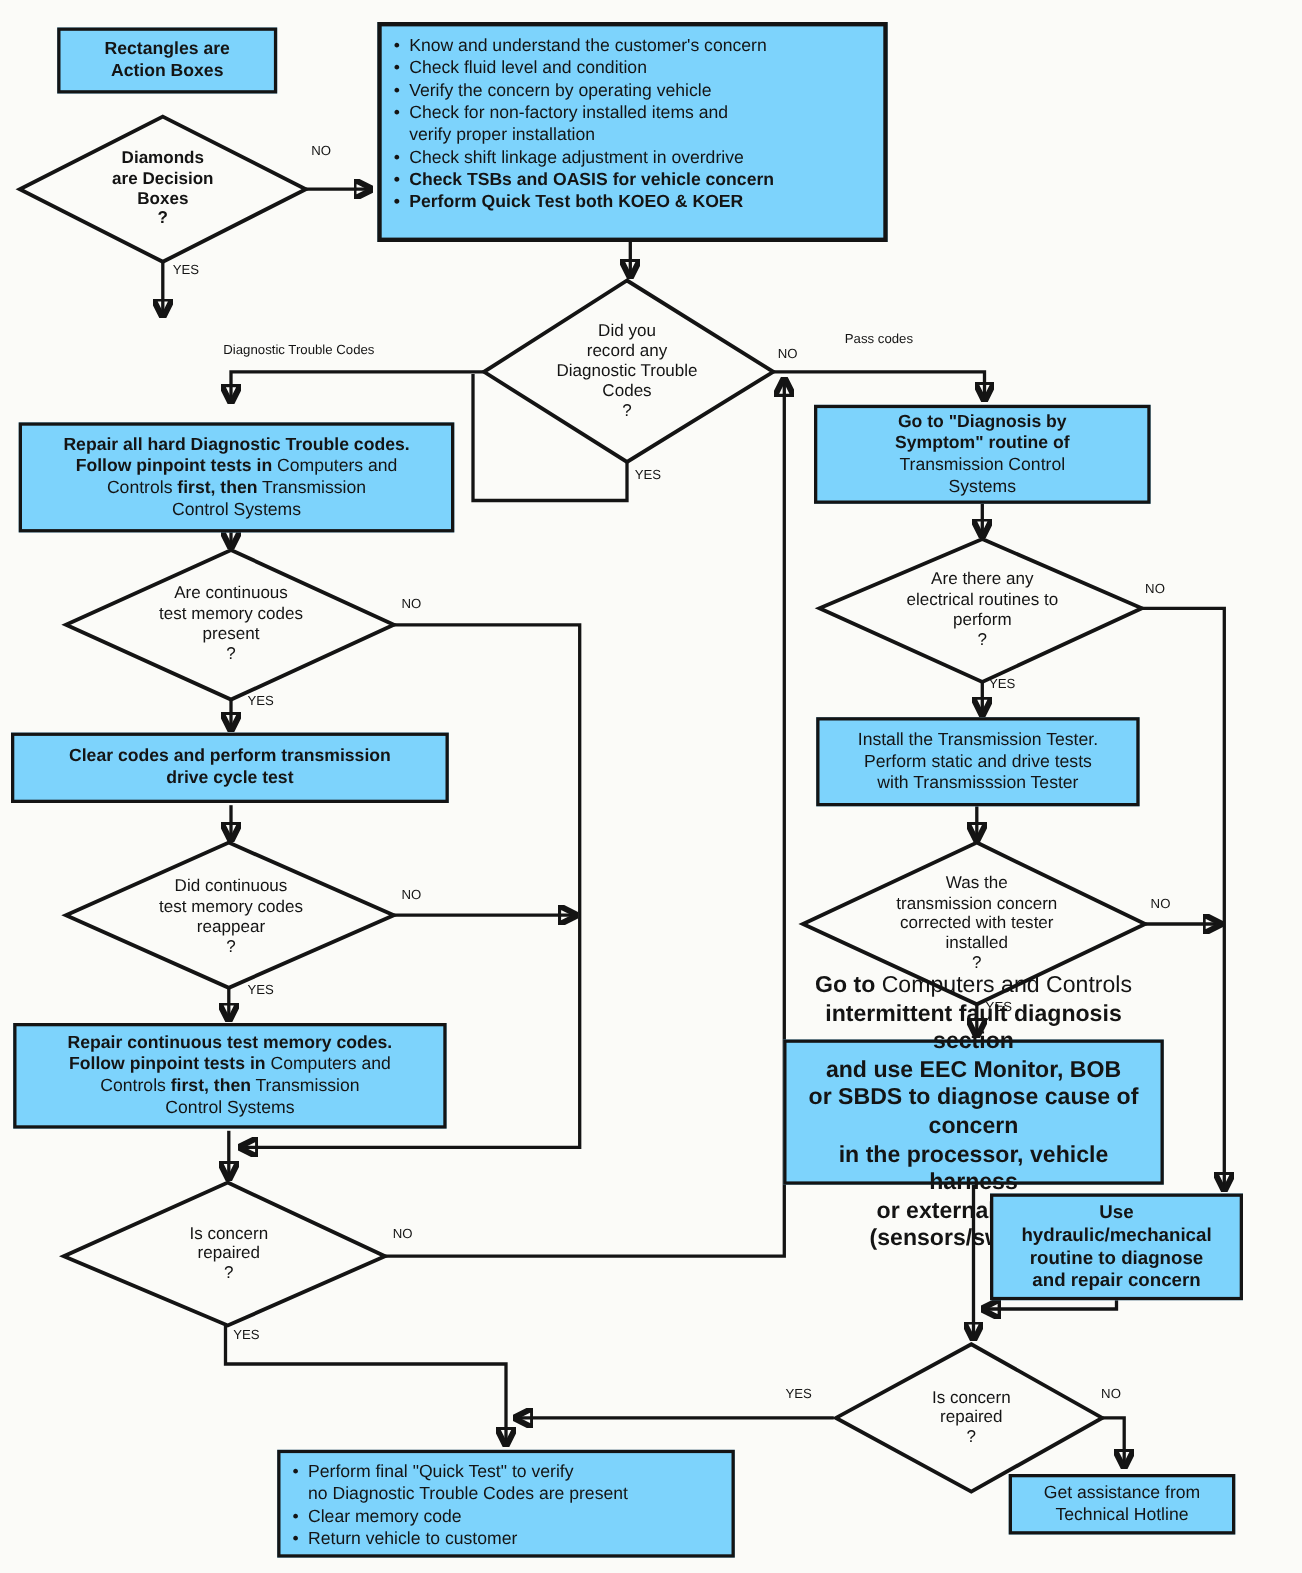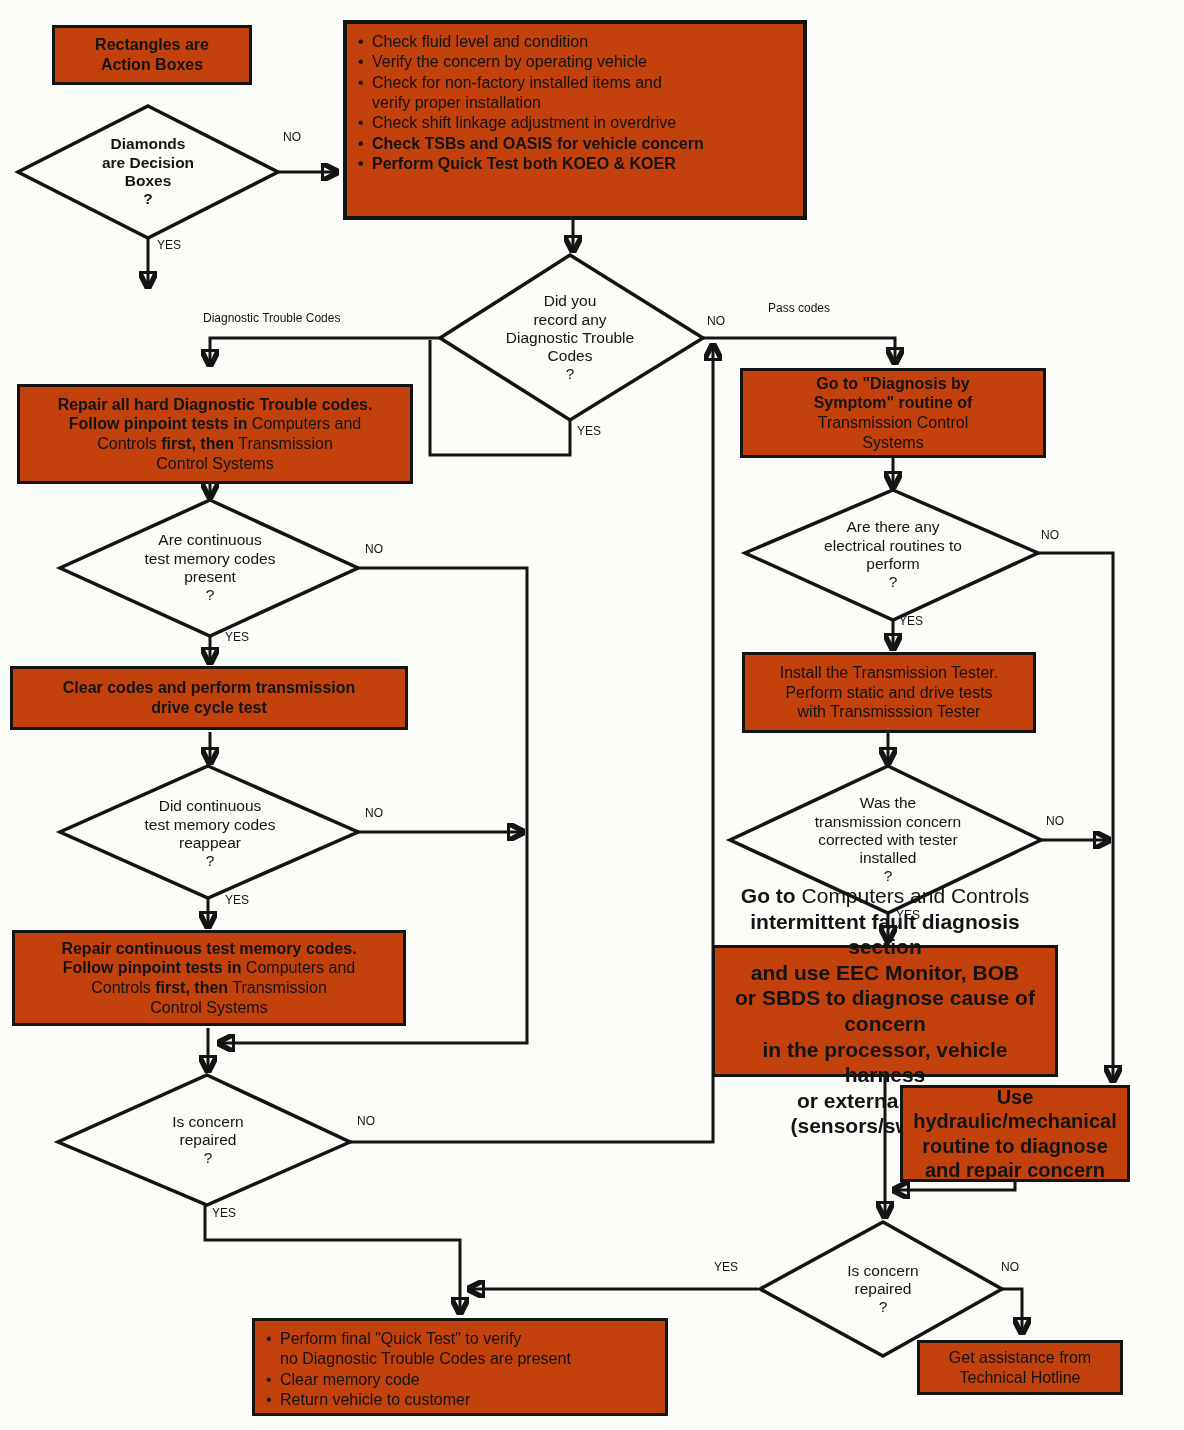--- a/index.html
+++ b/index.html
@@ -7,21 +7,21 @@
     width:1184px;height:1430px;position:relative;
     background:#fbfbf8;color:#141414;
     font-family:"Liberation Sans","DejaVu Sans",sans-serif;
     overflow:hidden;
   }
   #canvas{position:absolute;inset:0;width:1184px;height:1430px;}
   svg.wires{position:absolute;left:0;top:0;width:1184px;height:1430px;}
   svg.wires path{stroke:#141414;stroke-width:3;fill:none;}
   svg.wires polygon.node{fill:#fbfbf8;stroke:#141414;stroke-width:3.5;}
   .box{
-    position:absolute;box-sizing:border-box;border:3px solid #141414;background:#c2410c;
+    position:absolute;box-sizing:border-box;border:3px solid #141414;background:#7dd3fc;
     display:flex;align-items:center;justify-content:center;text-align:center;
     font-size:16px;line-height:1.22;padding:4px 8px;
   }
   .pre{white-space:pre-line;}
   .b{font-weight:700;}
   .dtext{
     position:absolute;display:flex;align-items:center;justify-content:center;
     text-align:center;font-size:15.5px;line-height:1.18;white-space:pre-line;
   }
   .elabel{position:absolute;font-weight:400;font-size:12px;}
@@ -84,20 +84,21 @@
   <div class="box b pre" style="left:52px;top:25px;width:200px;height:60px;">Rectangles are
 Action Boxes</div>
 
   <div class="dtext b" style="left:38px;top:118px;width:220px;height:108px;">Diamonds
 are Decision
 Boxes
 ?</div>
 
   <div class="box bullets" style="left:343px;top:20px;width:464px;height:200px;border-width:4px;font-size:16px;">
     <ul>
+      <li>Know and understand the customer's concern</li>
       <li>Check fluid level and condition</li>
       <li>Verify the concern by operating vehicle</li>
       <li>Check for non-factory installed items and
 verify proper installation</li>
       <li>Check shift linkage adjustment in overdrive</li>
       <li class="b">Check TSBs and OASIS for vehicle concern</li>
       <li class="b">Perform Quick Test both KOEO &amp; KOER</li>
     </ul>
   </div>
 
@@ -187,21 +188,21 @@
       <span class="b">Go to</span>
       <span>Computers and Controls</span><br>
       <span class="b pre">intermittent fault diagnosis section
 and use EEC Monitor, BOB
 or SBDS to diagnose cause of concern
 in the processor, vehicle harness
 or external inputs (sensors/switches)</span>
     </div>
   </div>
 
-  <div class="box b pre" style="left:900px;top:1085px;width:230px;height:97px;font-size:20px;">Use
+  <div class="box b pre" style="left:900px;top:1085px;width:230px;height:97px;font-size:17px;">Use
 hydraulic/mechanical
 routine to diagnose
 and repair concern</div>
 
   <div class="dtext" style="left:775px;top:1239px;width:216px;height:100px;">Is concern
 repaired
 ?</div>
 
   <div class="box pre" style="left:917px;top:1340px;width:206px;height:55px;">Get assistance from
 Technical Hotline</div>

